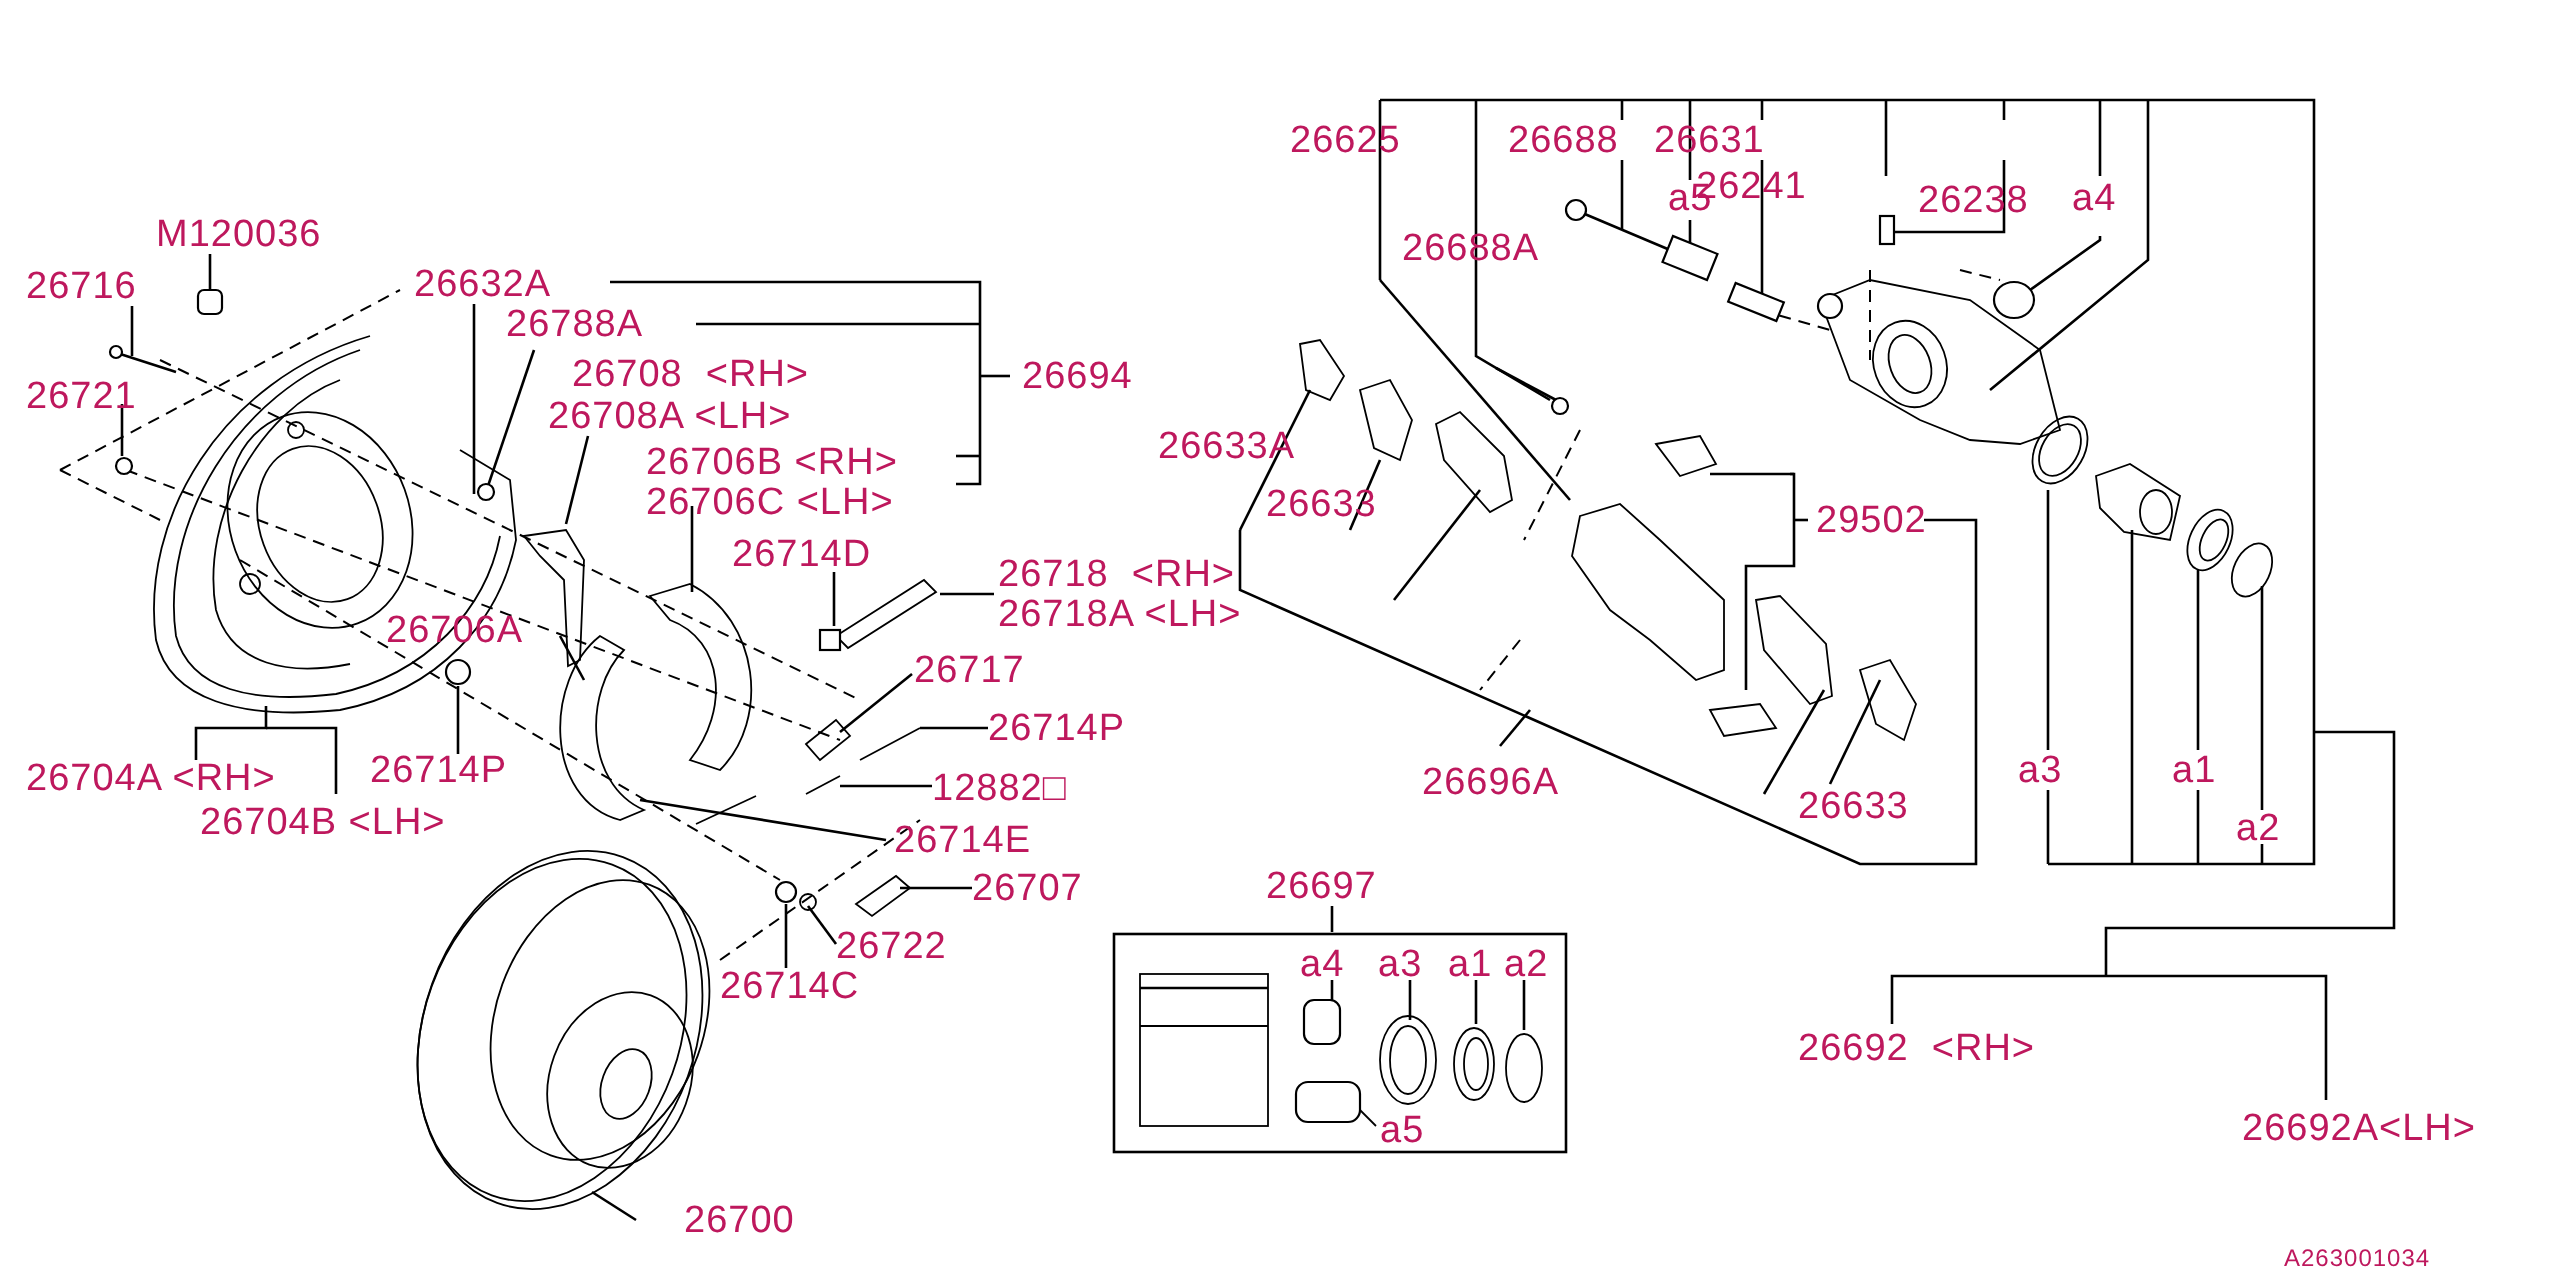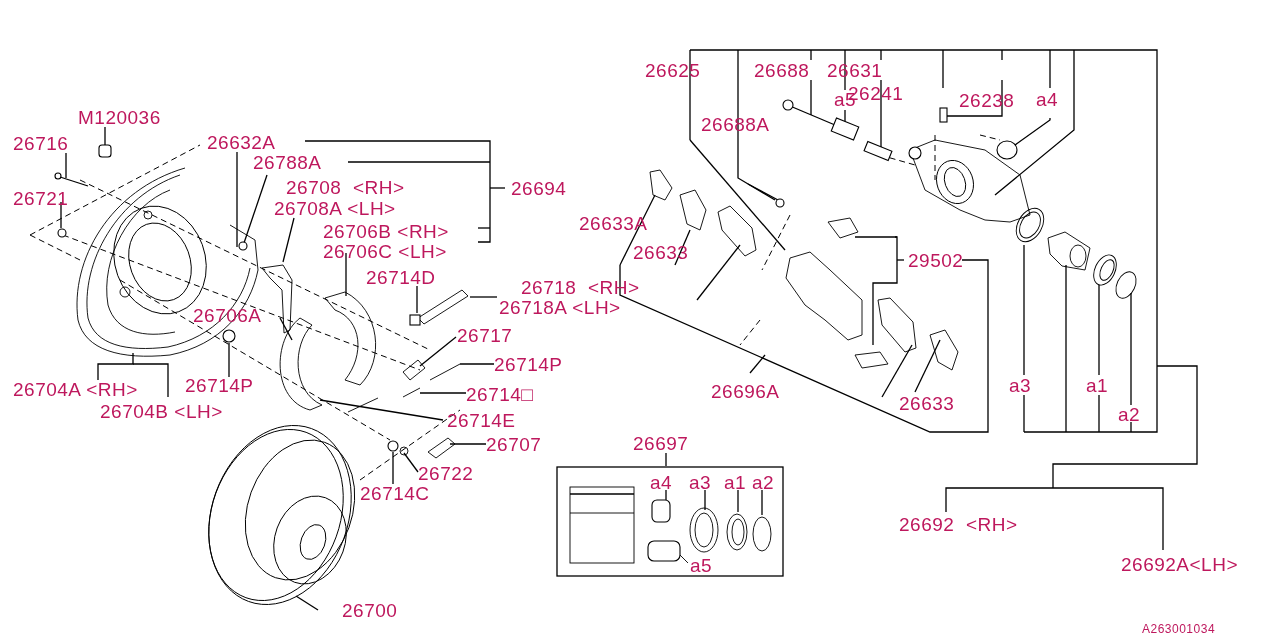--- a/index.html
+++ b/index.html
@@ -247,26 +247,26 @@
 <div class="lbl" style="left:13px;top:134px;">26716</div>
 <div class="lbl" style="left:13px;top:189px;">26721</div>
 <div class="lbl" style="left:207px;top:133px;">26632A</div>
 <div class="lbl" style="left:253px;top:153px;">26788A</div>
 <div class="lbl" style="left:274px;top:178px;margin-left:12px;">26708  &lt;RH&gt;</div>
 <div class="lbl" style="left:274px;top:199px;">26708A &lt;LH&gt;</div>
 <div class="lbl" style="left:511px;top:179px;">26694</div>
 <div class="lbl" style="left:323px;top:222px;">26706B &lt;RH&gt;</div>
 <div class="lbl" style="left:323px;top:242px;">26706C &lt;LH&gt;</div>
 <div class="lbl" style="left:366px;top:268px;">26714D</div>
-<div class="lbl" style="left:499px;top:278px;margin-left:22px;">26718  &lt;RH&gt;</div>
+<div class="lbl" style="left:499px;top:278px;">26718  &lt;RH&gt;</div>
 <div class="lbl" style="left:499px;top:298px;">26718A &lt;LH&gt;</div>
 <div class="lbl" style="left:193px;top:306px;">26706A</div>
 <div class="lbl" style="left:457px;top:326px;">26717</div>
 <div class="lbl" style="left:494px;top:355px;">26714P</div>
-<div class="lbl" style="left:466px;top:385px;">26714□</div>
+<div class="lbl" style="left:466px;top:385px;">12882□</div>
 <div class="lbl" style="left:447px;top:411px;">26714E</div>
 <div class="lbl" style="left:486px;top:435px;">26707</div>
 <div class="lbl" style="left:418px;top:464px;">26722</div>
 <div class="lbl" style="left:360px;top:484px;">26714C</div>
 <div class="lbl" style="left:185px;top:376px;">26714P</div>
 <div class="lbl" style="left:13px;top:380px;">26704A &lt;RH&gt;</div>
 <div class="lbl" style="left:100px;top:402px;">26704B &lt;LH&gt;</div>
 <div class="lbl" style="left:318px;top:601px;margin-left:24px;">26700</div>
 
 <div class="lbl" style="left:645px;top:61px;">26625</div>

